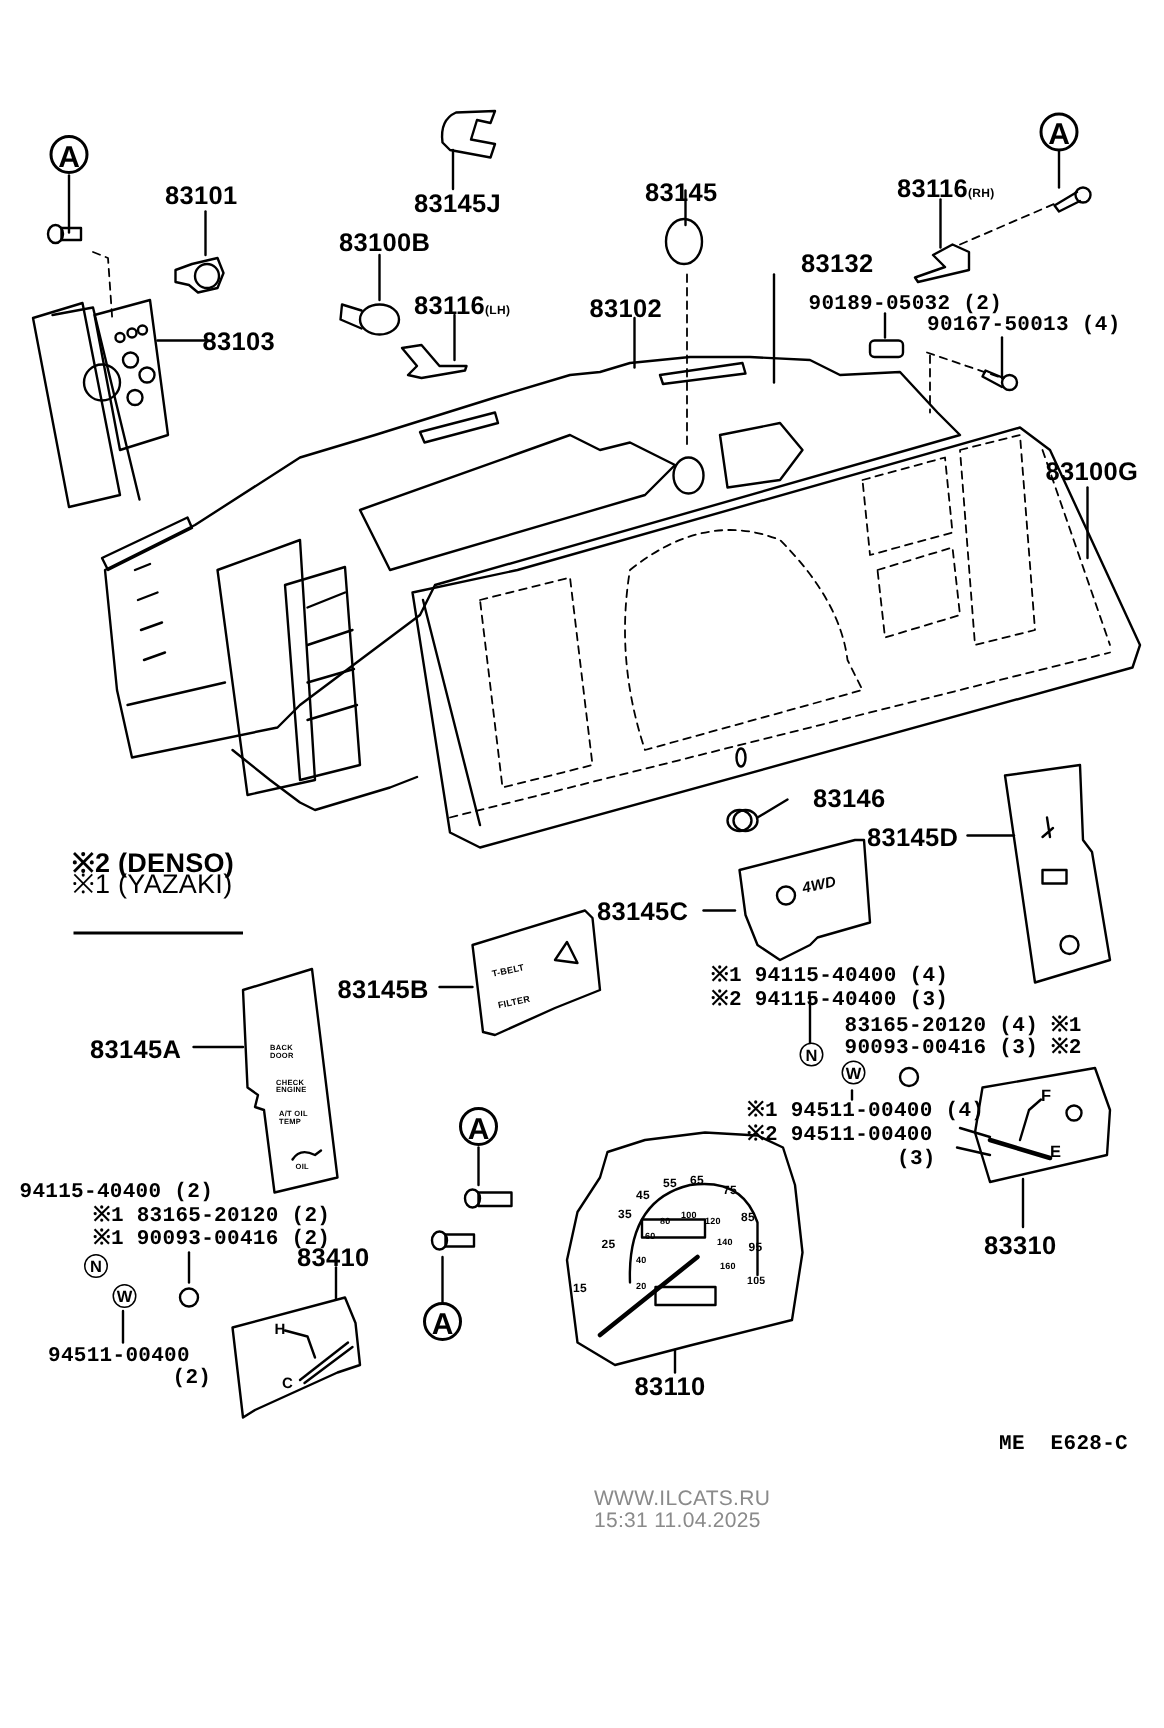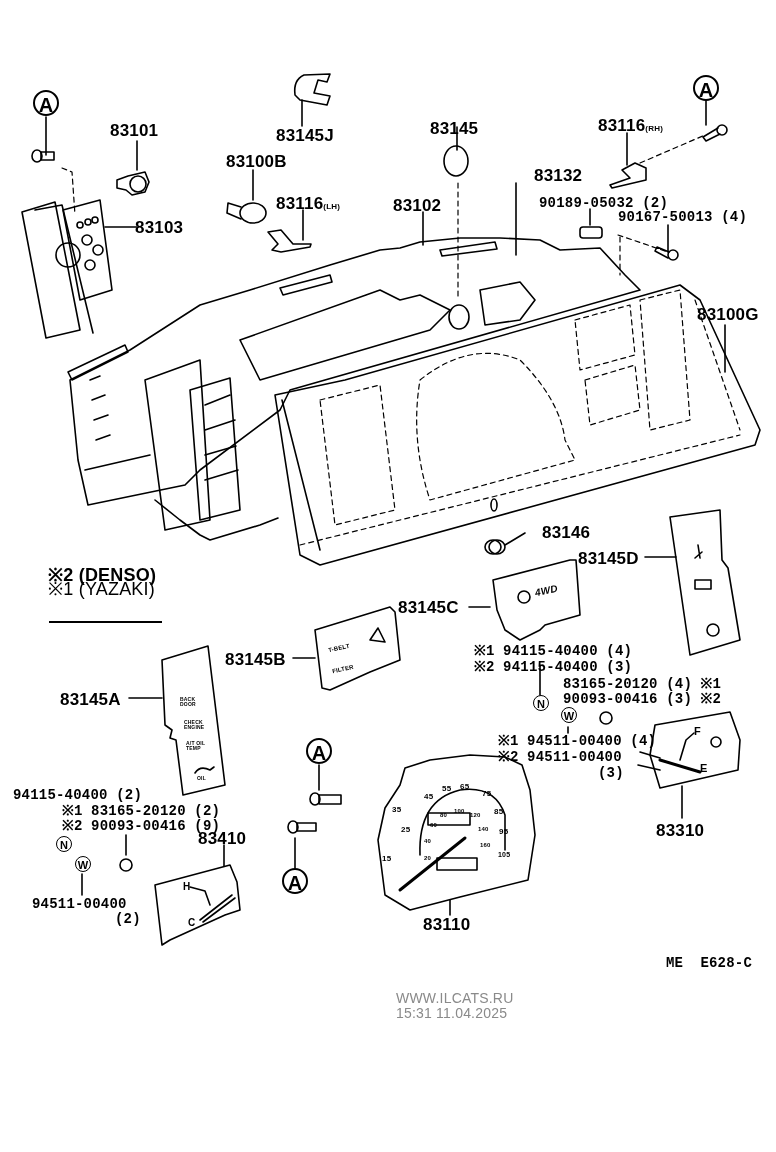--- a/index.html
+++ b/index.html
@@ -266,39 +266,39 @@
 <div class="lbl sm" style="left:474px;top:644px;">※1 94115-40400 (4)</div>
 <div class="lbl sm" style="left:474px;top:660px;">※2 94115-40400 (3)</div>
 <div class="lbl sm" style="left:563px;top:677px;">83165-20120 (4) ※1</div>
 <div class="lbl sm" style="left:563px;top:692px;">90093-00416 (3) ※2</div>
 <div class="lbl sm" style="left:498px;top:734px;">※1 94511-00400 (4)</div>
 <div class="lbl sm" style="left:498px;top:750px;">※2 94511-00400</div>
 <div class="lbl sm" style="left:598px;top:766px;">(3)</div>
 
 <div class="lbl sm" style="left:13px;top:788px;">94115-40400 (2)</div>
 <div class="lbl sm" style="left:62px;top:804px;">※1 83165-20120 (2)</div>
-<div class="lbl sm" style="left:62px;top:819px;">※2 90093-00416 (9)</div>
+<div class="lbl sm" style="left:62px;top:819px;">※1 90093-00416 (2)</div>
 <div class="lbl sm" style="left:32px;top:897px;">94511-00400</div>
 <div class="lbl sm" style="left:115px;top:912px;">(2)</div>
 
 <div class="lbl" style="left:535px;top:586px;font-size:10px;font-style:italic;transform:rotate(-12deg);">4WD</div>
 <div class="lbl" style="left:328px;top:645px;font-size:6px;transform:rotate(-12deg);">T-BELT</div>
 <div class="lbl" style="left:332px;top:666px;font-size:6px;transform:rotate(-12deg);">FILTER</div>
 <div class="lbl" style="left:180px;top:697px;font-size:5px;width:24px;white-space:normal;">BACK DOOR</div>
 <div class="lbl" style="left:184px;top:720px;font-size:5px;width:28px;white-space:normal;">CHECK ENGINE</div>
 <div class="lbl" style="left:186px;top:741px;font-size:5px;width:26px;white-space:normal;">A/T OIL TEMP</div>
 <div class="lbl" style="left:197px;top:776px;font-size:5px;">OIL</div>
 <div class="lbl" style="left:183px;top:882px;font-size:10px;">H</div>
 <div class="lbl" style="left:188px;top:918px;font-size:10px;">C</div>
 <div class="lbl" style="left:694px;top:726px;font-size:11px;">F</div>
 <div class="lbl" style="left:700px;top:763px;font-size:11px;">E</div>
 
 <div class="lbl" style="left:382px;top:855px;font-size:8px;">15</div>
 <div class="lbl" style="left:401px;top:826px;font-size:8px;">25</div>
-<div class="lbl" style="left:392px;top:806px;font-size:8px;">35</div>
+<div class="lbl" style="left:412px;top:806px;font-size:8px;">35</div>
 <div class="lbl" style="left:424px;top:793px;font-size:8px;">45</div>
 <div class="lbl" style="left:442px;top:785px;font-size:8px;">55</div>
 <div class="lbl" style="left:460px;top:783px;font-size:8px;">65</div>
 <div class="lbl" style="left:482px;top:790px;font-size:8px;">75</div>
 <div class="lbl" style="left:494px;top:808px;font-size:8px;">85</div>
 <div class="lbl" style="left:499px;top:828px;font-size:8px;">95</div>
 <div class="lbl" style="left:498px;top:851px;font-size:7px;">105</div>
 <div class="lbl" style="left:424px;top:855px;font-size:6px;">20</div>
 <div class="lbl" style="left:424px;top:838px;font-size:6px;">40</div>
 <div class="lbl" style="left:430px;top:822px;font-size:6px;">60</div>

